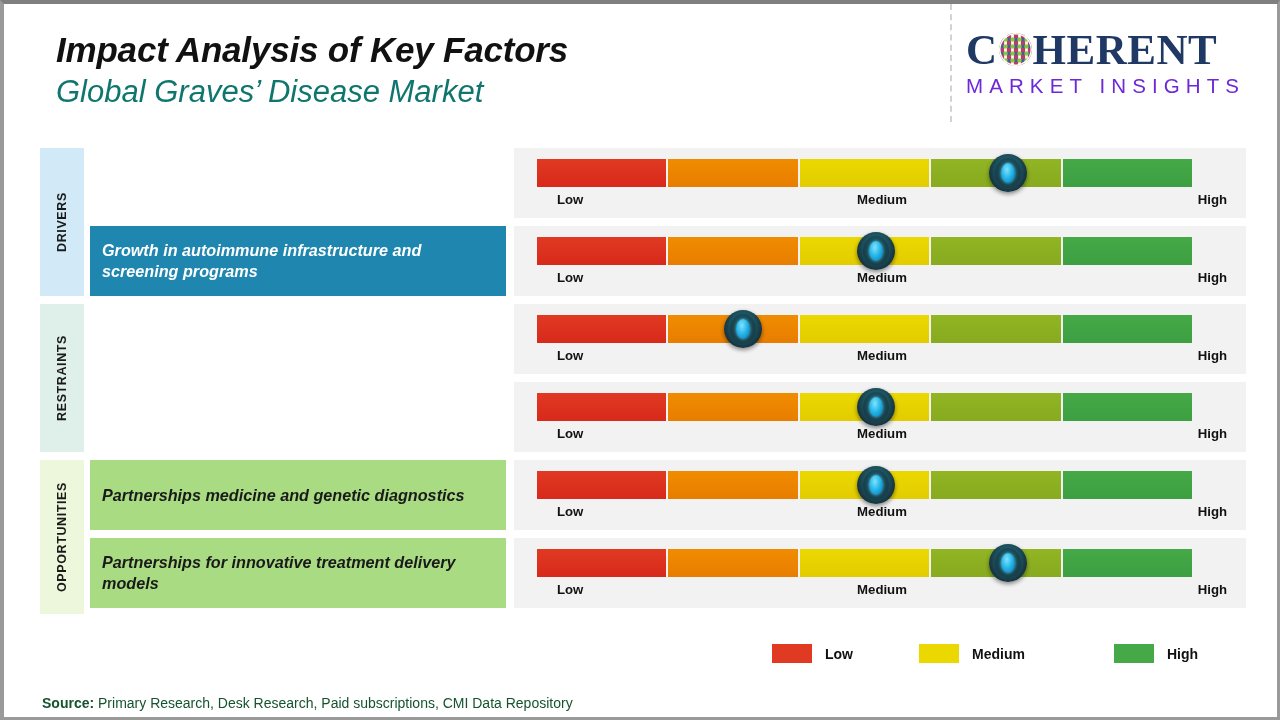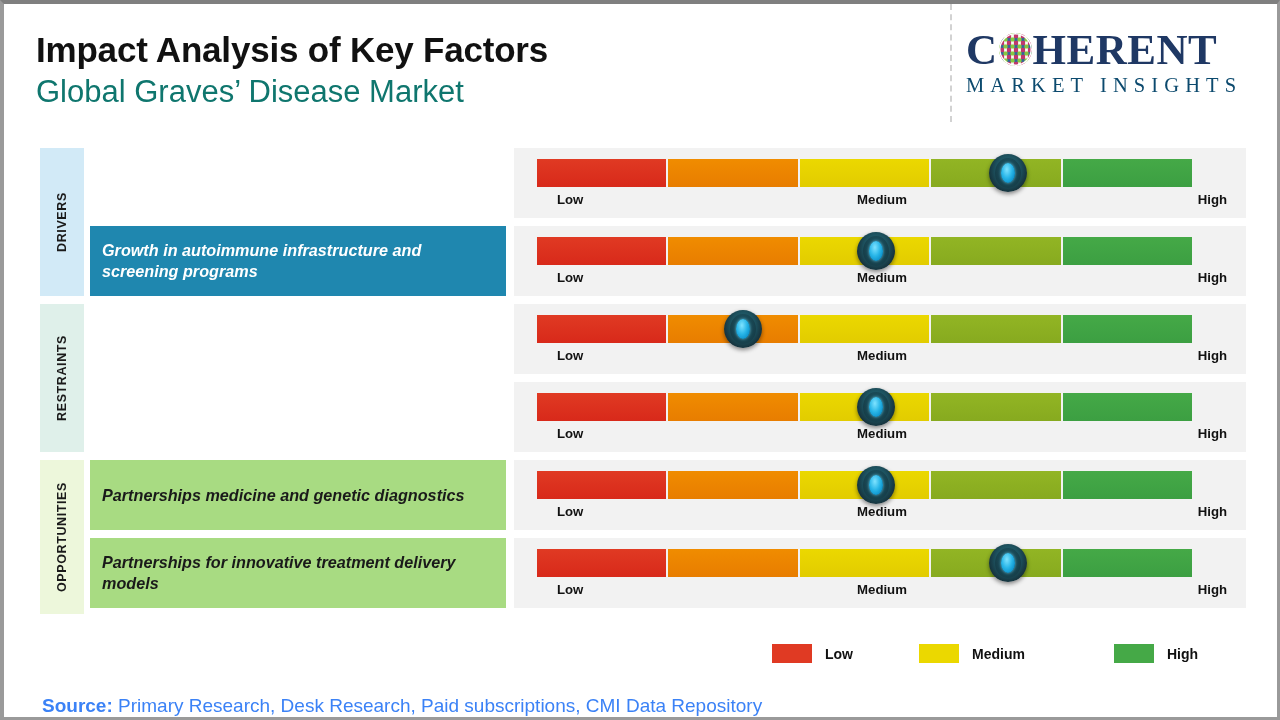--- a/index.html
+++ b/index.html
@@ -21,21 +21,21 @@
     box-sizing: border-box;
     border-top: 4px solid #7f7f7f;
     border-left: 4px solid #9a9a9a;
     border-right: 3px solid #9a9a9a;
     border-bottom: 3px solid #9a9a9a;
     overflow: hidden;
   }
 
   
   #header { position: absolute; left: 0; top: 0; width: 100%; height: 130px; }
-  #title-block { position: absolute; left: 32px; top: 26px; }
+  #title-block { position: absolute; left: 52px; top: 26px; font-style: italic; }
   #title-main {
     font-size: 35px;
     font-weight: bold;
     color: #111111;
     letter-spacing: -0.2px;
     line-height: 1.12;
     white-space: nowrap;
   }
   #title-sub {
     font-size: 31px;
@@ -84,22 +84,22 @@
       #ffffff;
   }
   .logo-sphere::after {
     content: "";
     position: absolute;
     inset: 0;
     border-radius: 50%;
     box-shadow: inset 0 0 0 1.5px #ffffff;
   }
   .logo-bottom {
-    color: #0c4a6e;
-    font-family: Liberation Serif, serif;
+    color: #6d28d9;
+    font-family: Liberation Sans, sans-serif;
     font-size: 20.5px;
     letter-spacing: 6.1px;
     margin-top: 2px;
     white-space: nowrap;
   }
 
   
   #matrix { position: absolute; left: 0px; top: 140px; width: 1280px; }
   .row {
     position: relative;
@@ -247,22 +247,22 @@
     font-size: 14px;
     font-weight: bold;
     color: #111111;
   }
 
   
   #source {
     position: absolute;
     left: 38px;
     top: 691px;
-    font-size: 19px;
-    color: #3b82f6;
+    font-size: 14px;
+    color: #14532d;
     white-space: nowrap;
   }
   #source b { font-weight: bold; }
 </style>
 </head>
 <body>
 
 <div id="slide">
 
   <div id="header">

